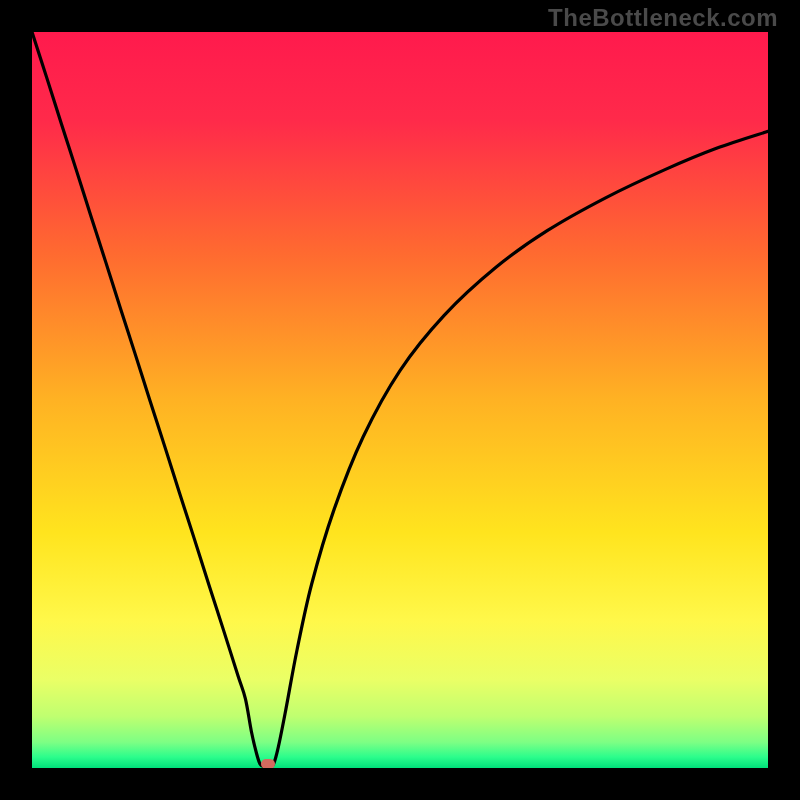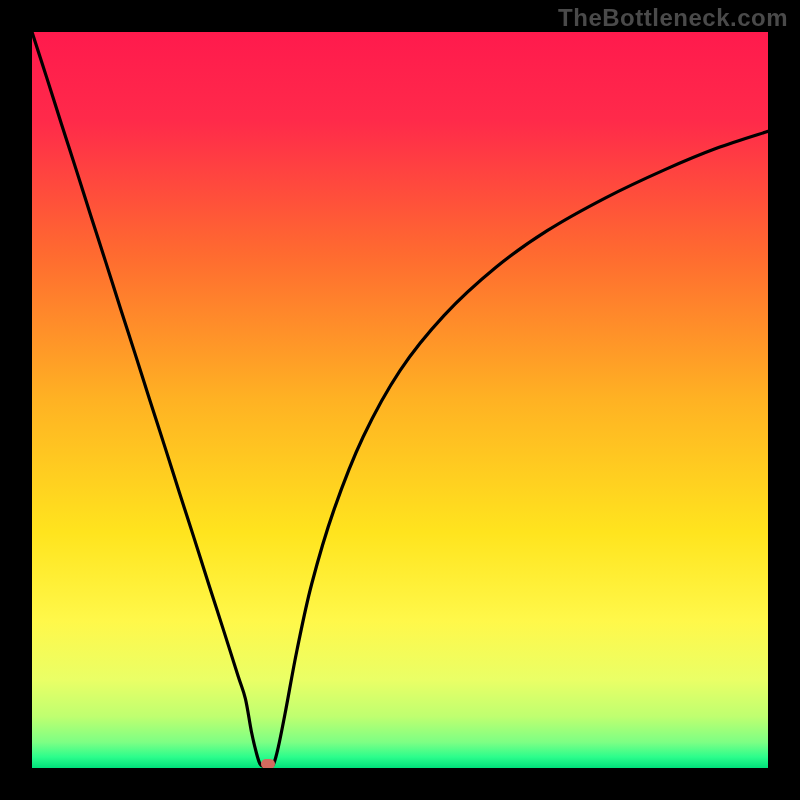--- a/index.html
+++ b/index.html
@@ -6,21 +6,21 @@
   html, body { width: 800px; height: 800px; overflow: hidden; background: #000; }
   .frame {
     width: 800px;
     height: 800px;
     background: #000;
     position: relative;
   }
   .watermark {
     position: absolute;
     top: 4px;
-    right: 12px;
+    right: 22px;
     font-family: Arial, Helvetica, sans-serif;
     font-size: 24px;
     font-weight: 600;
     color: #4a4a4a;
     letter-spacing: 0.5px;
     z-index: 10;
   }
   .plot-area {
     position: absolute;
     left: 32px;

